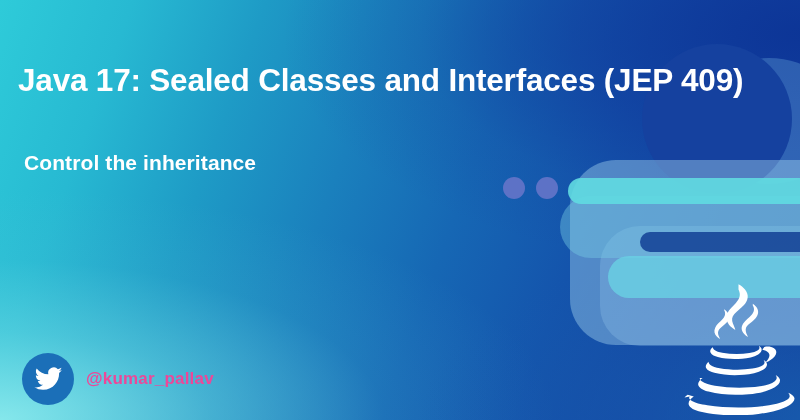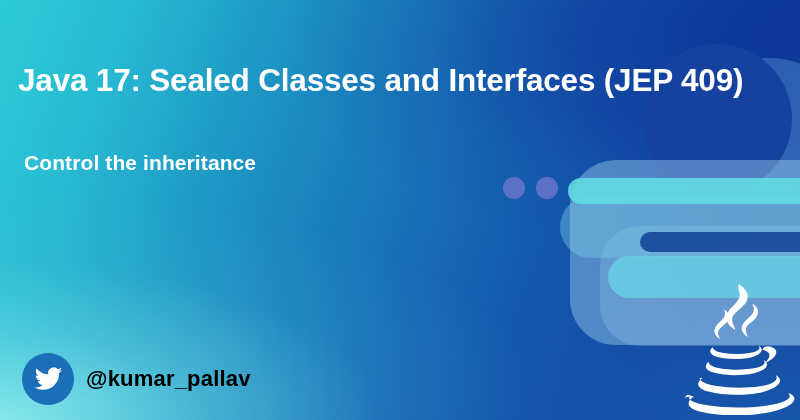--- a/index.html
+++ b/index.html
@@ -201,22 +201,22 @@
     width: 52px;
     height: 52px;
     border-radius: 50%;
     background: #1B6FB8;
     display: flex;
     align-items: center;
     justify-content: center;
     flex: 0 0 auto;
   }
   .tw-handle {
-    color: #000000;
-    font-size: 22px;
+    color: #ec4899;
+    font-size: 17px;
     font-weight: 700;
     letter-spacing: 0.2px;
   }
 
   
   .java-logo {
     position: absolute;
     left: 668px;
     top: 283px;
     width: 128px;

